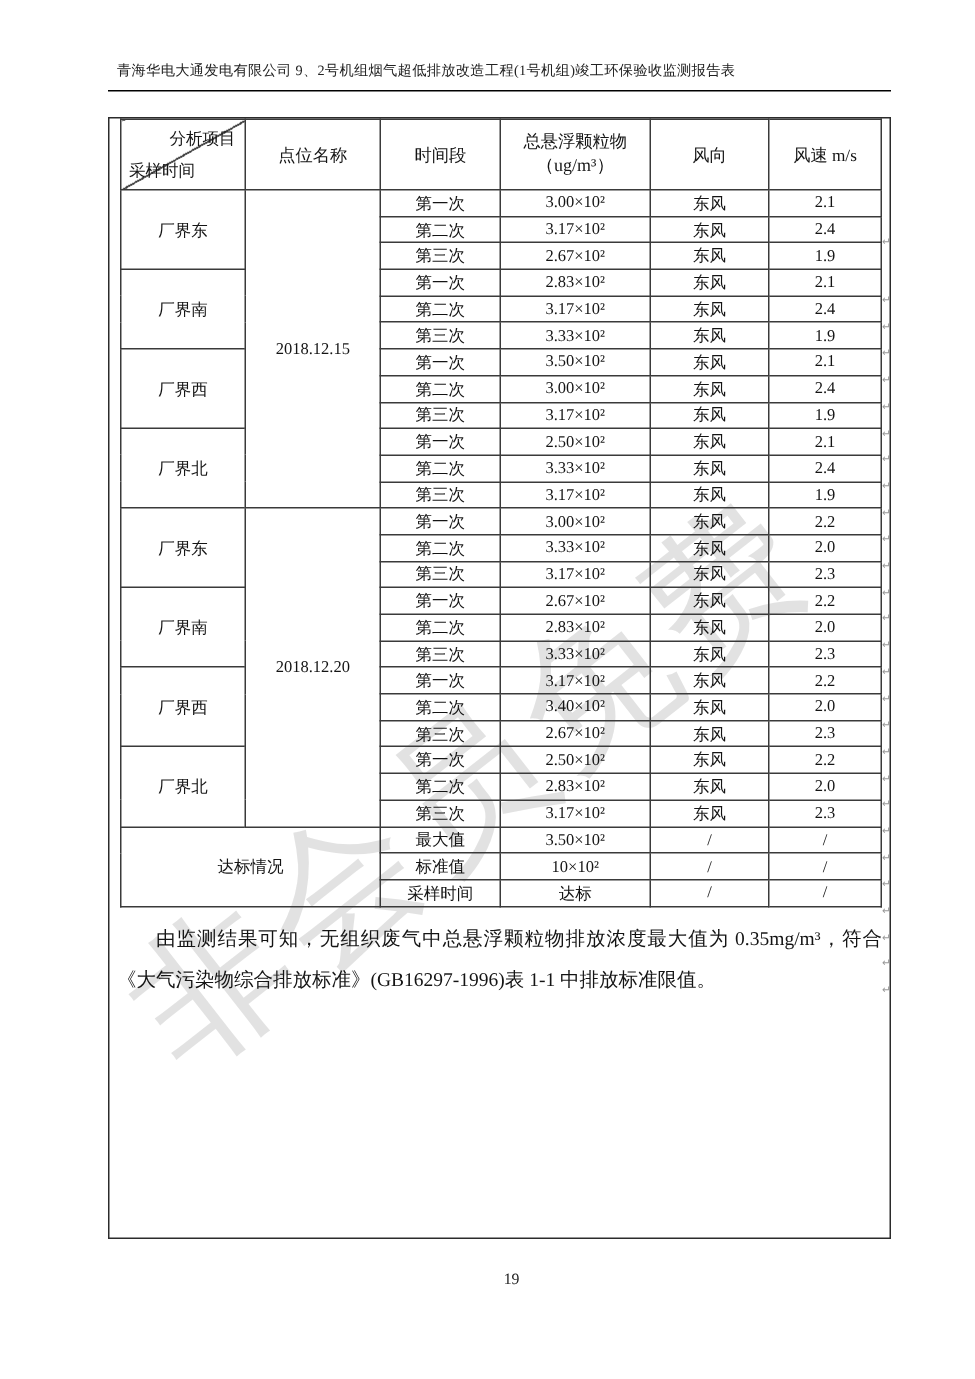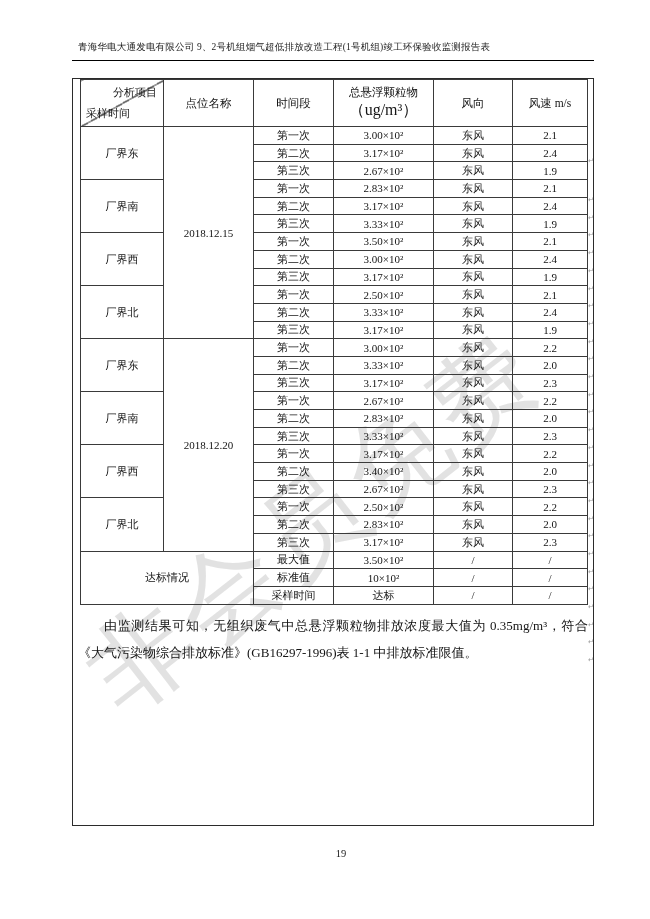--- a/index.html
+++ b/index.html
@@ -38,21 +38,21 @@
     margin-left:7px; width:507px;
   }
   .data-table td, .data-table th {
     border:1px solid #3a3a3a; text-align:center; vertical-align:middle;
     padding:0; font-weight:normal; font-size:11px; color:#141414;
     overflow:hidden;
   }
   .data-table thead tr { height:47px; }
   .data-table thead th { font-size:11.5px; }
   .data-table tbody tr { height:17.7px; }
-  .tsp-unit { font-size:16px; }
+  .tsp-unit { font-size:12px; }
   
   th.corner {
     position:relative;
     background:linear-gradient(to bottom right,
       transparent calc(50% - 0.6px), #3a3a3a calc(50% - 0.6px),
       #3a3a3a calc(50% + 0.6px), transparent calc(50% + 0.6px));
   }
   th.corner .c-top { position:absolute; top:5px; right:6px; font-size:11px; }
   th.corner .c-bottom { position:absolute; bottom:5px; left:5px; font-size:11px; }
   .val-cell { font-size:10.5px; }

